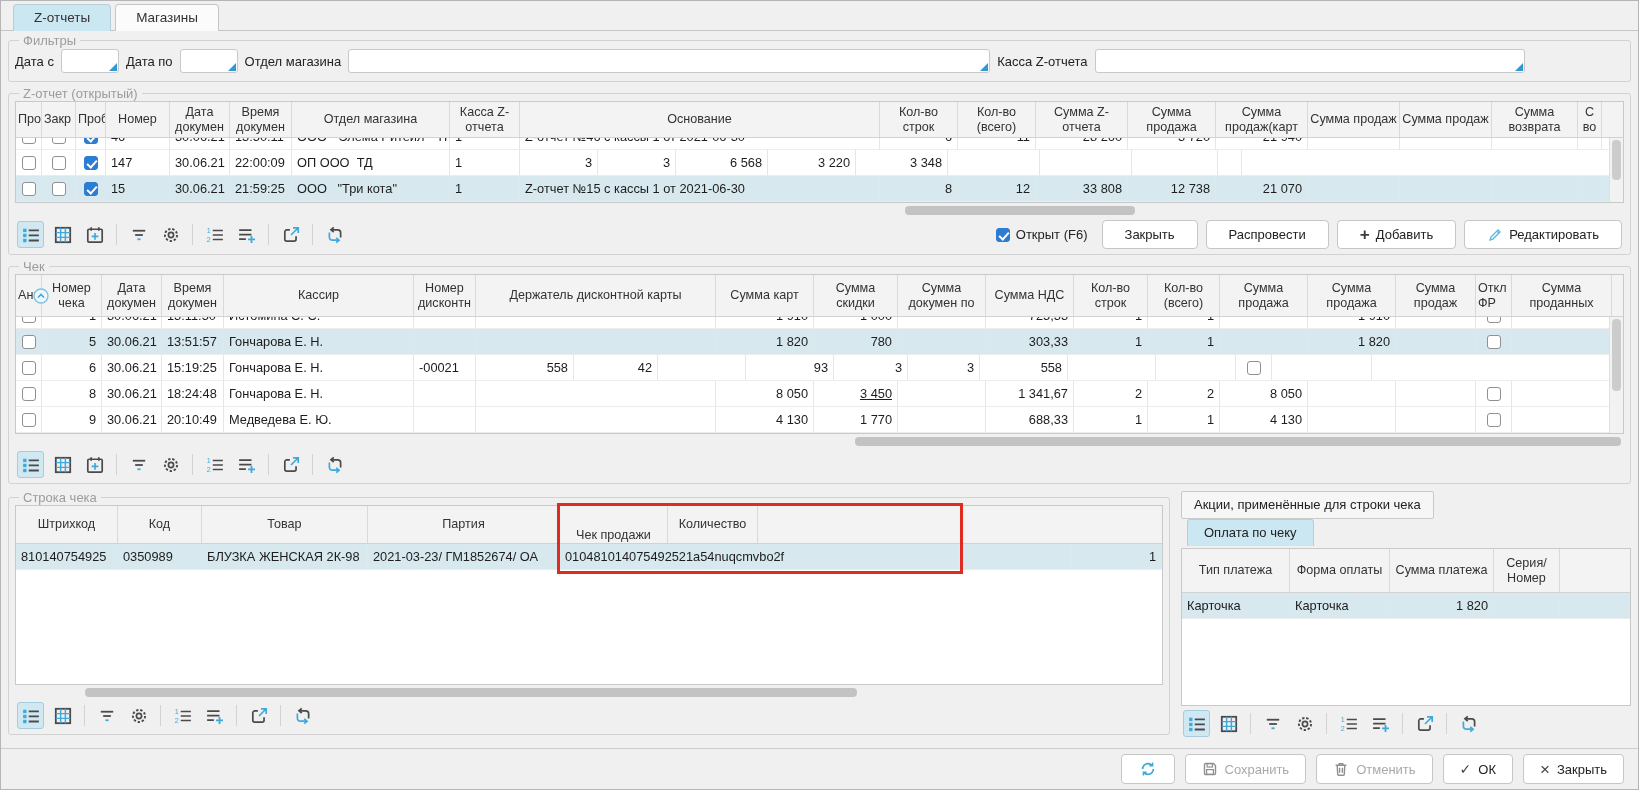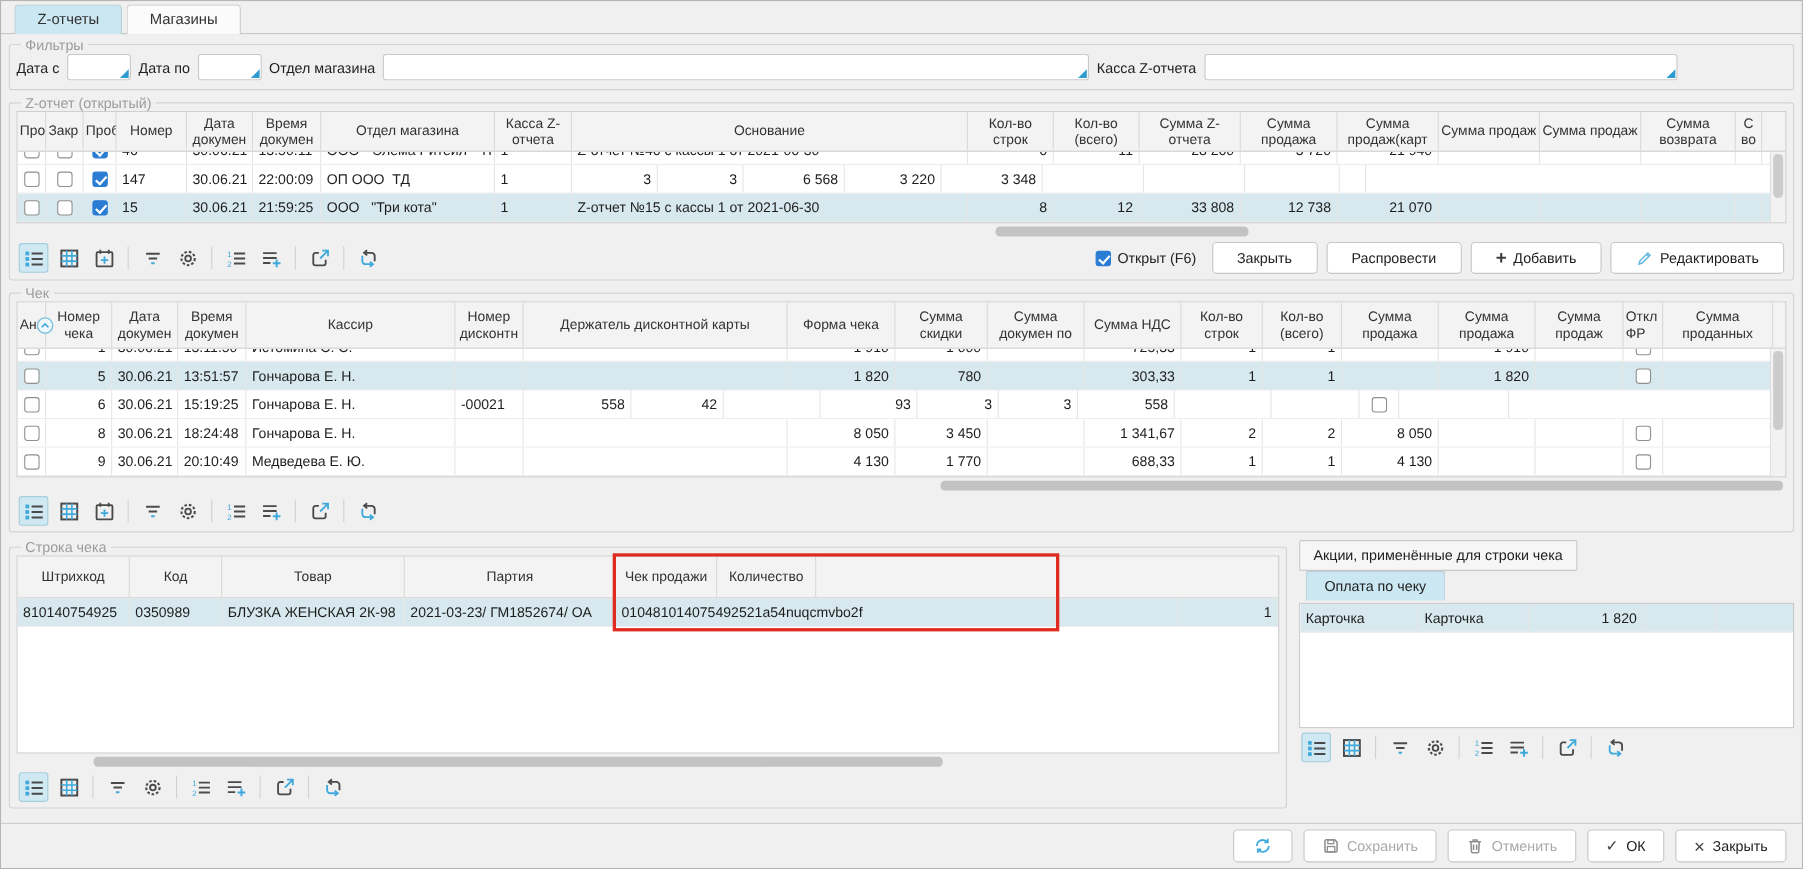--- a/index.html
+++ b/index.html
@@ -343,21 +343,21 @@
           <div class="hcell" style="width: 190px;">
             <span>Кассир</span>
           </div>
           <div class="hcell" style="width: 62px;">
             <span>Номер дисконтн</span>
           </div>
           <div class="hcell" style="width: 240px;">
             <span>Держатель дисконтной карты</span>
           </div>
           <div class="hcell" style="width: 98px;">
-            <span>Форма чека</span>
+            <span>Сумма карт</span>
           </div>
           <div class="hcell" style="width: 84px;">
             <span>Сумма скидки</span>
           </div>
           <div class="hcell" style="width: 88px;">
             <span>Сумма докумен по</span>
           </div>
           <div class="hcell" style="width: 88px;">
             <span>Сумма НДС</span>
           </div>
@@ -445,21 +445,21 @@
           </div>
           <div class="grow">
             <div class="gcell" style="width: 26px; justify-content: center;"><span class="cb"></span></div>
             <div class="gcell" style="width: 60px; justify-content: flex-end;">8</div>
             <div class="gcell" style="width: 60px; justify-content: flex-start;">30.06.21</div>
             <div class="gcell" style="width: 62px; justify-content: flex-start;">18:24:48</div>
             <div class="gcell" style="width: 190px; justify-content: flex-start;">Гончарова Е. Н.</div>
             <div class="gcell" style="width: 62px; justify-content: flex-start;"></div>
             <div class="gcell" style="width: 240px; justify-content: flex-start;"></div>
             <div class="gcell" style="width: 98px; justify-content: flex-end;">8 050</div>
-            <div class="gcell" style="width: 84px; justify-content: flex-end;">3 450</div>
+            <div class="gcell" style="width: 84px; justify-content: flex-end; text-decoration: underline;">3 450</div>
             <div class="gcell" style="width: 88px; justify-content: flex-end;"></div>
             <div class="gcell" style="width: 88px; justify-content: flex-end;">1 341,67</div>
             <div class="gcell" style="width: 74px; justify-content: flex-end;">2</div>
             <div class="gcell" style="width: 72px; justify-content: flex-end;">2</div>
             <div class="gcell" style="width: 88px; justify-content: flex-end;">8 050</div>
             <div class="gcell" style="width: 88px; justify-content: flex-end;"></div>
             <div class="gcell" style="width: 80px; justify-content: flex-end;"></div>
             <div class="gcell" style="width: 36px; justify-content: center;"><span class="cb"></span></div>
             <div class="gcell" style="width: 100px; justify-content: flex-end;"></div>
           </div>
@@ -575,21 +575,21 @@
               </div>
               <div class="hcell" style="width: 84px;">
                 <span>Код</span>
               </div>
               <div class="hcell" style="width: 166px;">
                 <span>Товар</span>
               </div>
               <div class="hcell" style="width: 192px;">
                 <span>Партия</span>
               </div>
-              <div class="hcell" style="width: 92px;">
+              <div class="hcell" style="width: 108px; align-items: flex-end;">
                 <span>Чек продажи</span>
               </div>
               <div class="hcell" style="width: 90px;">
                 <span>Количество</span>
               </div>
             </div>
             <div class="gbody" style="height: 140px;">
               <div class="grow sel">
                 <div class="gcell" style="width: 102px; justify-content: flex-start;">810140754925</div>
                 <div class="gcell" style="width: 84px; justify-content: flex-start;">0350989</div>
@@ -672,20 +672,34 @@
     </fieldset>
 
     <div class="paypanel">
       <div>
         <span class="ptab2">Акции, применённые для строки чека</span>
       </div>
       <div>
         <span class="ptab">Оплата по чеку</span>
       </div>
       <div class="grid" style="margin-top:2px">
+          <div class="ghead" style="height: 44px;">
+            <div class="hcell" style="width: 108px;">
+              <span>Тип платежа</span>
+            </div>
+            <div class="hcell" style="width: 100px;">
+              <span>Форма оплаты</span>
+            </div>
+            <div class="hcell" style="width: 104px;">
+              <span>Сумма платежа</span>
+            </div>
+            <div class="hcell" style="width: 66px;">
+              <span>Серия/ Номер</span>
+            </div>
+          </div>
           <div class="gbody" style="height: 112px;">
             <div class="grow sel">
               <div class="gcell" style="width: 108px; justify-content: flex-start;">Карточка</div>
               <div class="gcell" style="width: 100px; justify-content: flex-start;">Карточка</div>
               <div class="gcell" style="width: 104px; justify-content: flex-end;">1 820</div>
               <div class="gcell" style="width: 66px; justify-content: center;"></div>
             </div>
           </div>
         </div>
       <div class="gtoolbar">

